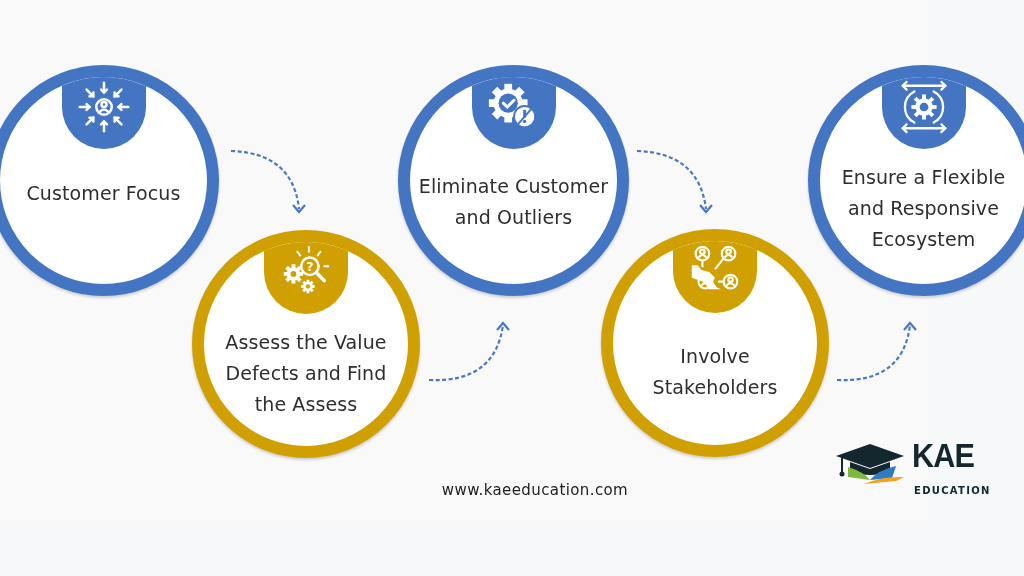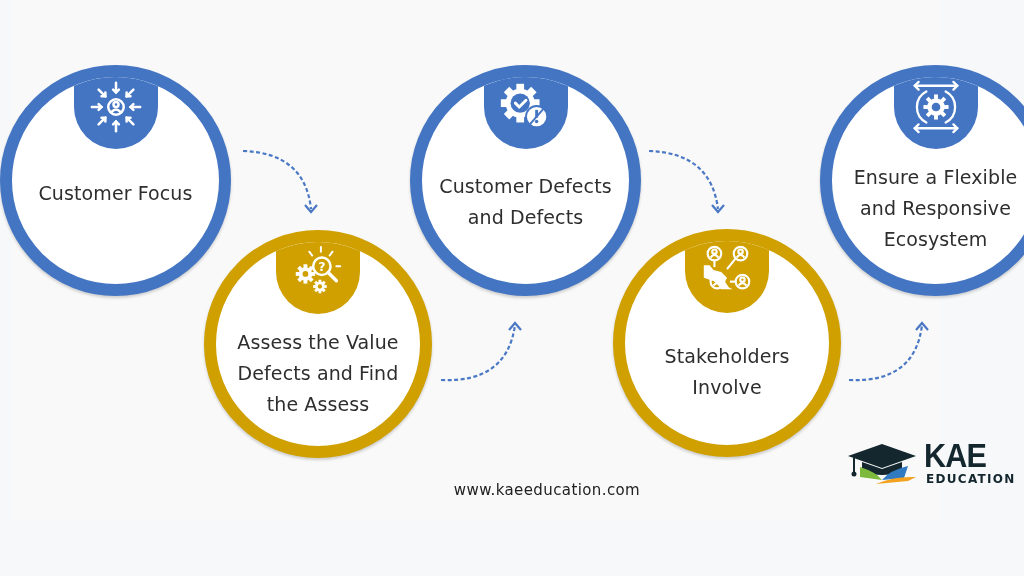--- a/index.html
+++ b/index.html
@@ -5,21 +5,20 @@
   html, body { margin: 0; padding: 0; }
   body {
     width: 1024px; height: 576px; overflow: hidden;
     background: #f7f8f9;
     font-family: "DejaVu Sans", "Liberation Sans", sans-serif;
     position: relative;
   }
   .canvas {
     position: absolute; left: 0; top: 0; width: 928px; height: 520px;
     background: #f9f9f9;
-    margin-left: 12px;
   }
   .step {
     position: absolute;
     border-radius: 50%;
     box-sizing: border-box;
     background: #ffffff;
     border-style: solid;
     border-width: 12px;
     box-shadow: 0 2px 3px rgba(0,0,0,0.18);
     overflow: hidden;
@@ -51,22 +50,22 @@
     text-align: center; font-size: 15px; color: #222; letter-spacing: 0.4px;
   }
   .logo { position: absolute; left: 834px; top: 440px; width: 150px; height: 45px; }
   .logo-kae {
     position: absolute; left: 78px; top: -4px;
     font-size: 34px; font-weight: bold; color: #14272e; letter-spacing: -1px;
     font-family: "Liberation Sans", sans-serif;
     transform: scaleX(0.9); transform-origin: left;
   }
   .logo-edu {
-    position: absolute; left: 80px; top: 32px;
-    font-size: 12px; font-weight: bold; color: #14272e; letter-spacing: 1.3px;
+    position: absolute; left: 80px; top: 45px;
+    font-size: 10px; font-weight: bold; color: #14272e; letter-spacing: 1.3px;
   }
 </style>
 </head>
 <body>
 
 <div class="canvas">
 
   <div class="step blue" style="left:-12px; top:65px; width:231px; height:231px;">
     <div class="tab">
       <svg viewBox="0 0 60 60">
@@ -148,22 +147,22 @@
         <circle cx="24" cy="26" r="10" fill="#4375c3"></circle>
         <path d="M19 26 l4 4 l7 -7" stroke="#fff" stroke-width="3" fill="none" stroke-linecap="round"></path>
         <circle cx="41" cy="40" r="12" fill="#4375c3"></circle>
         <circle cx="41" cy="40" r="10" fill="#fff"></circle>
         <line x1="34" y1="48" x2="48" y2="32" stroke="#4375c3" stroke-width="2"></line>
         <rect x="39.5" y="33" width="3" height="8" fill="#4375c3"></rect>
         <circle cx="41" cy="45" r="1.8" fill="#4375c3"></circle>
       </svg>
     </div>
     <div class="label" style="top:94px;">
-      <div>Customer Defects</div>
-      <div>and Defects</div>
+      <div>Eliminate Customer</div>
+      <div>and Outliers</div>
     </div>
   </div>
 
   <div class="step gold" style="left:601px; top:229px; width:228px; height:228px;">
     <div class="tab">
       <svg viewBox="0 0 60 60">
         <g stroke="#fff" stroke-width="2.2" fill="none">
           <circle cx="17" cy="12" r="7"></circle>
           <circle cx="17" cy="10" r="2.3"></circle>
             <path d="M13 16 q4 -5 8 0"></path>
@@ -177,22 +176,22 @@
           <circle cx="46" cy="39" r="2.3"></circle>
             <path d="M42 45 q4 -5 8 0"></path>
           <line x1="17" y1="19" x2="17" y2="26"></line>
           <line x1="39" y1="17" x2="30" y2="28"></line>
           <line x1="33" y1="41" x2="39" y2="41"></line>
         </g>
         <path d="M6 24 h6 l4 5 l8 2 l6 6 l-2 4 l4 6 l4 2 h-12 l-6 -8 l-12 -4 z" fill="#fff"></path>
       </svg>
     </div>
     <div class="label" style="top:100px;">
+      <div>Involve</div>
       <div>Stakeholders</div>
-      <div>Involve</div>
     </div>
   </div>
 
   <div class="step blue" style="left:808px; top:65px; width:231px; height:231px;">
     <div class="tab">
       <svg viewBox="0 0 60 60">
         <g stroke="#fff" stroke-width="2.4" fill="none" stroke-linecap="round">
           <line x1="8" y1="8" x2="52" y2="8"></line>
           <path d="M12 4 l-4 4 l4 4"></path>
             <path d="M48 4 l4 4 l-4 4"></path>

